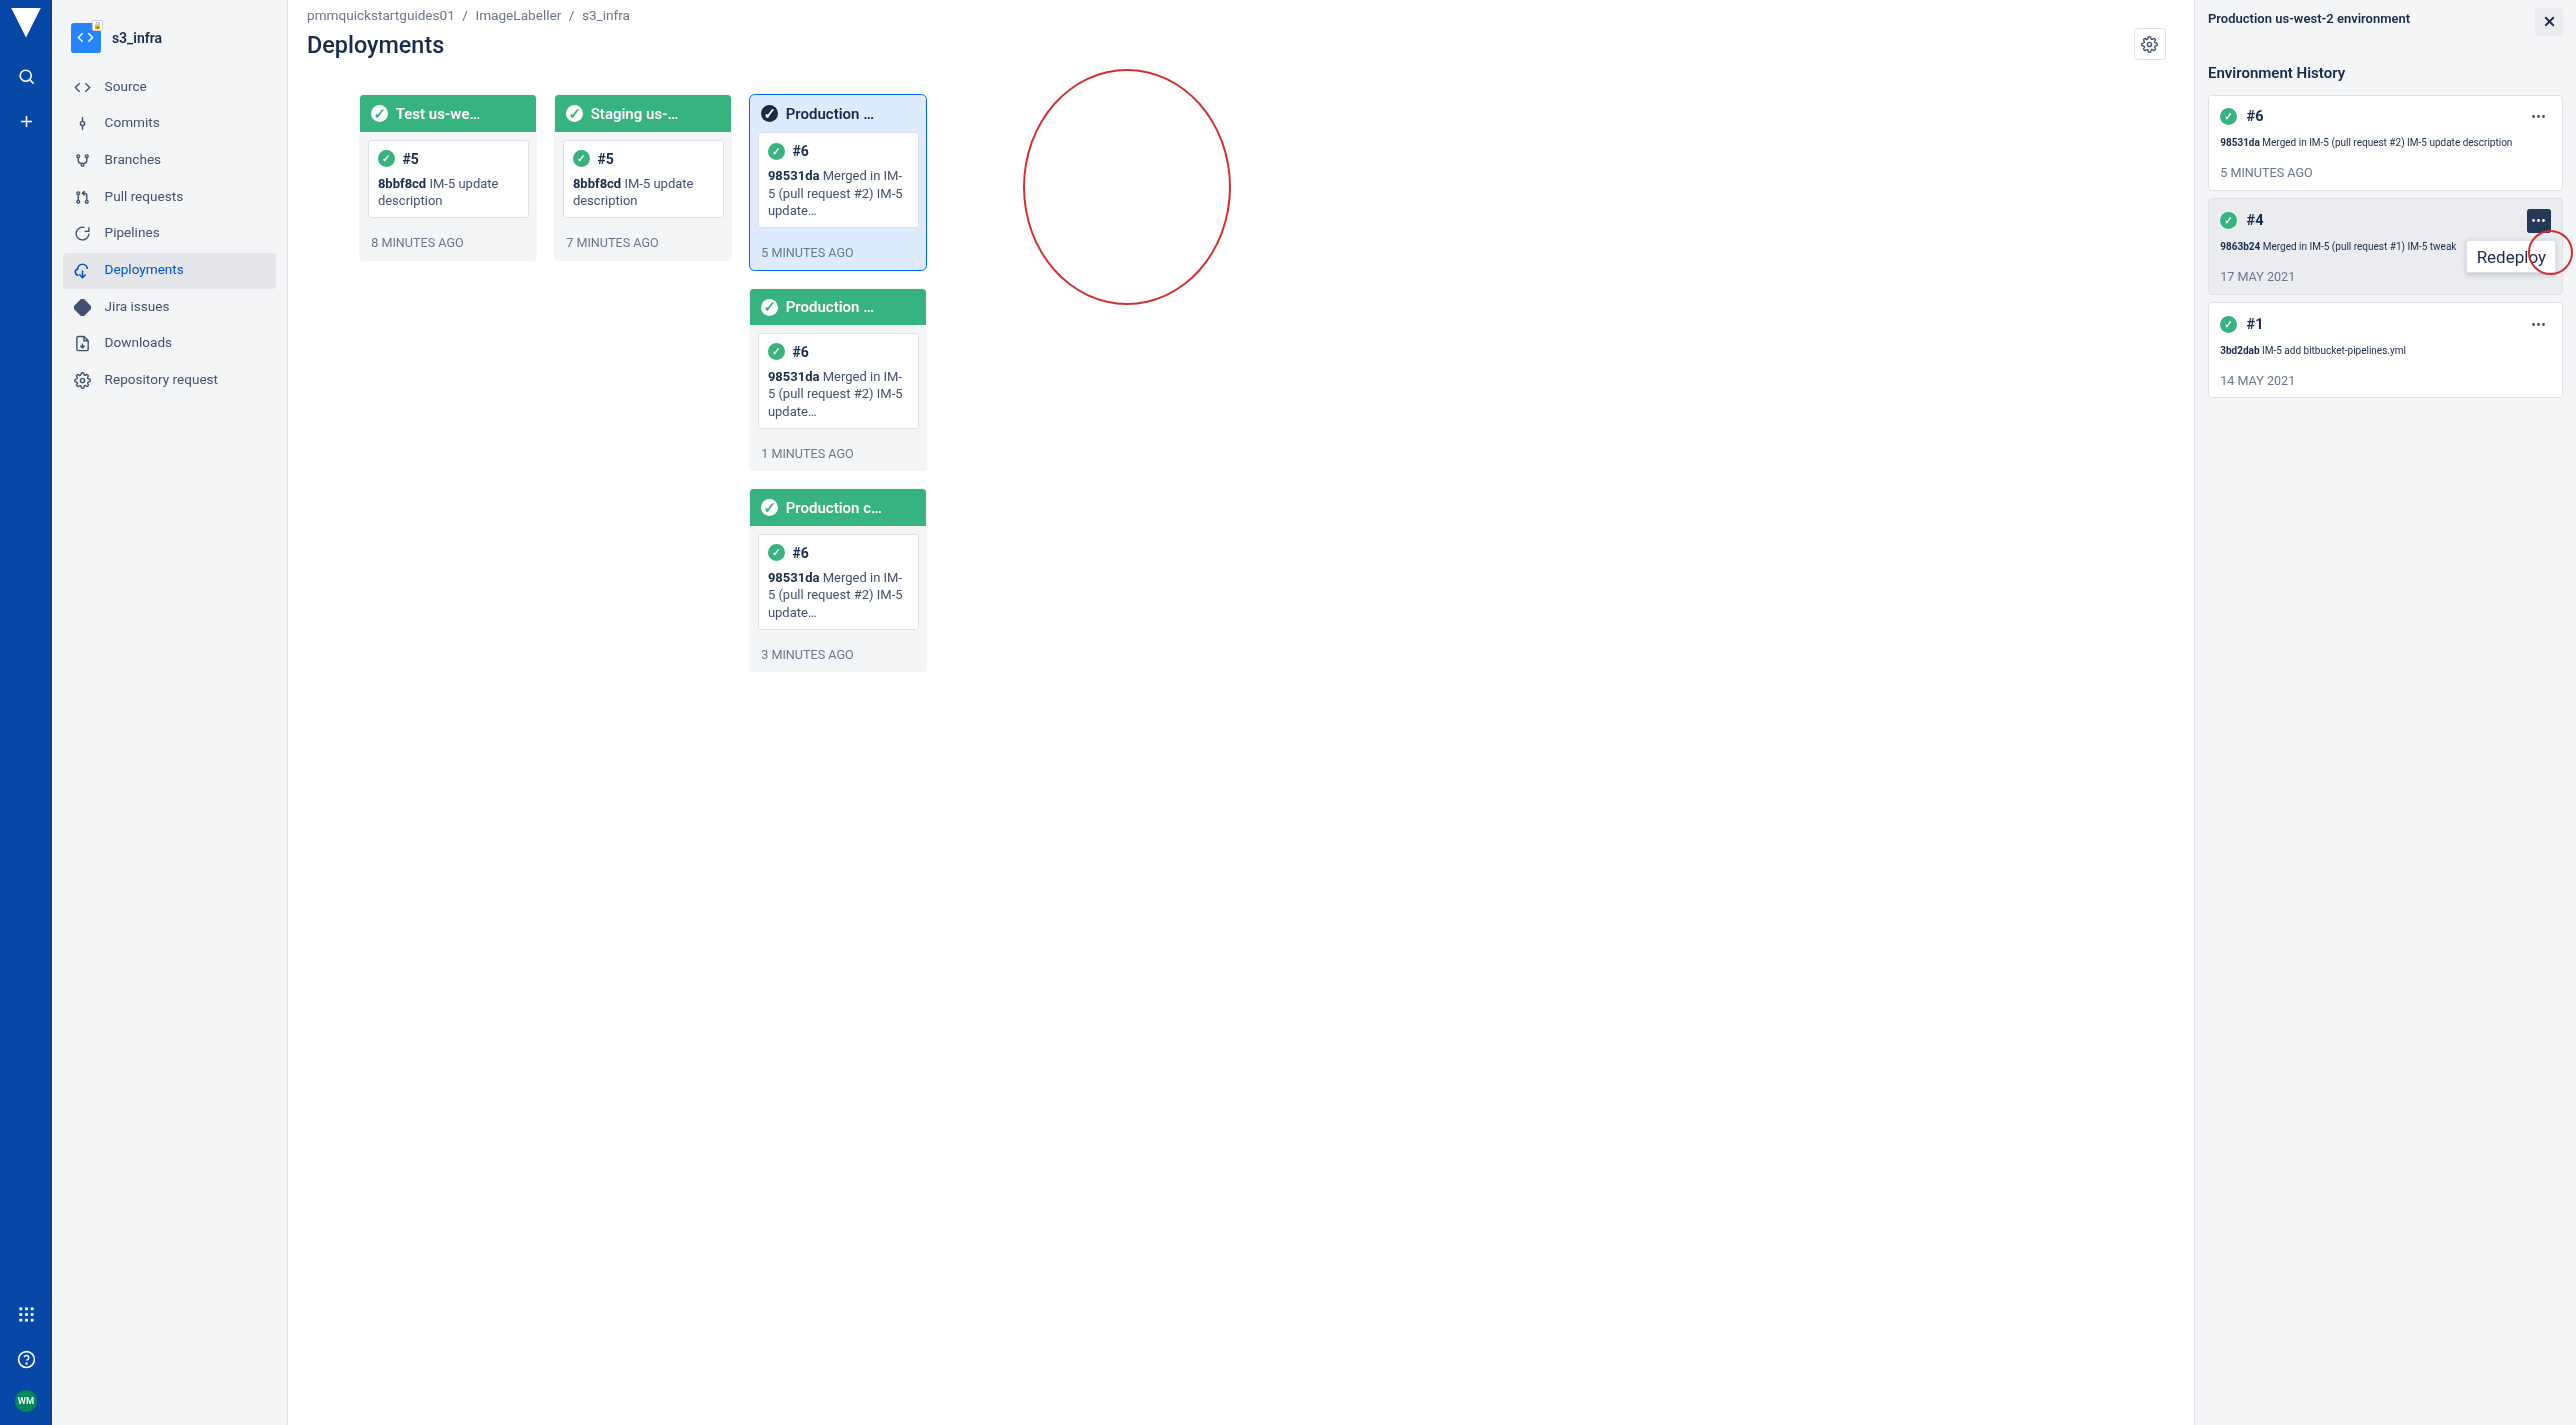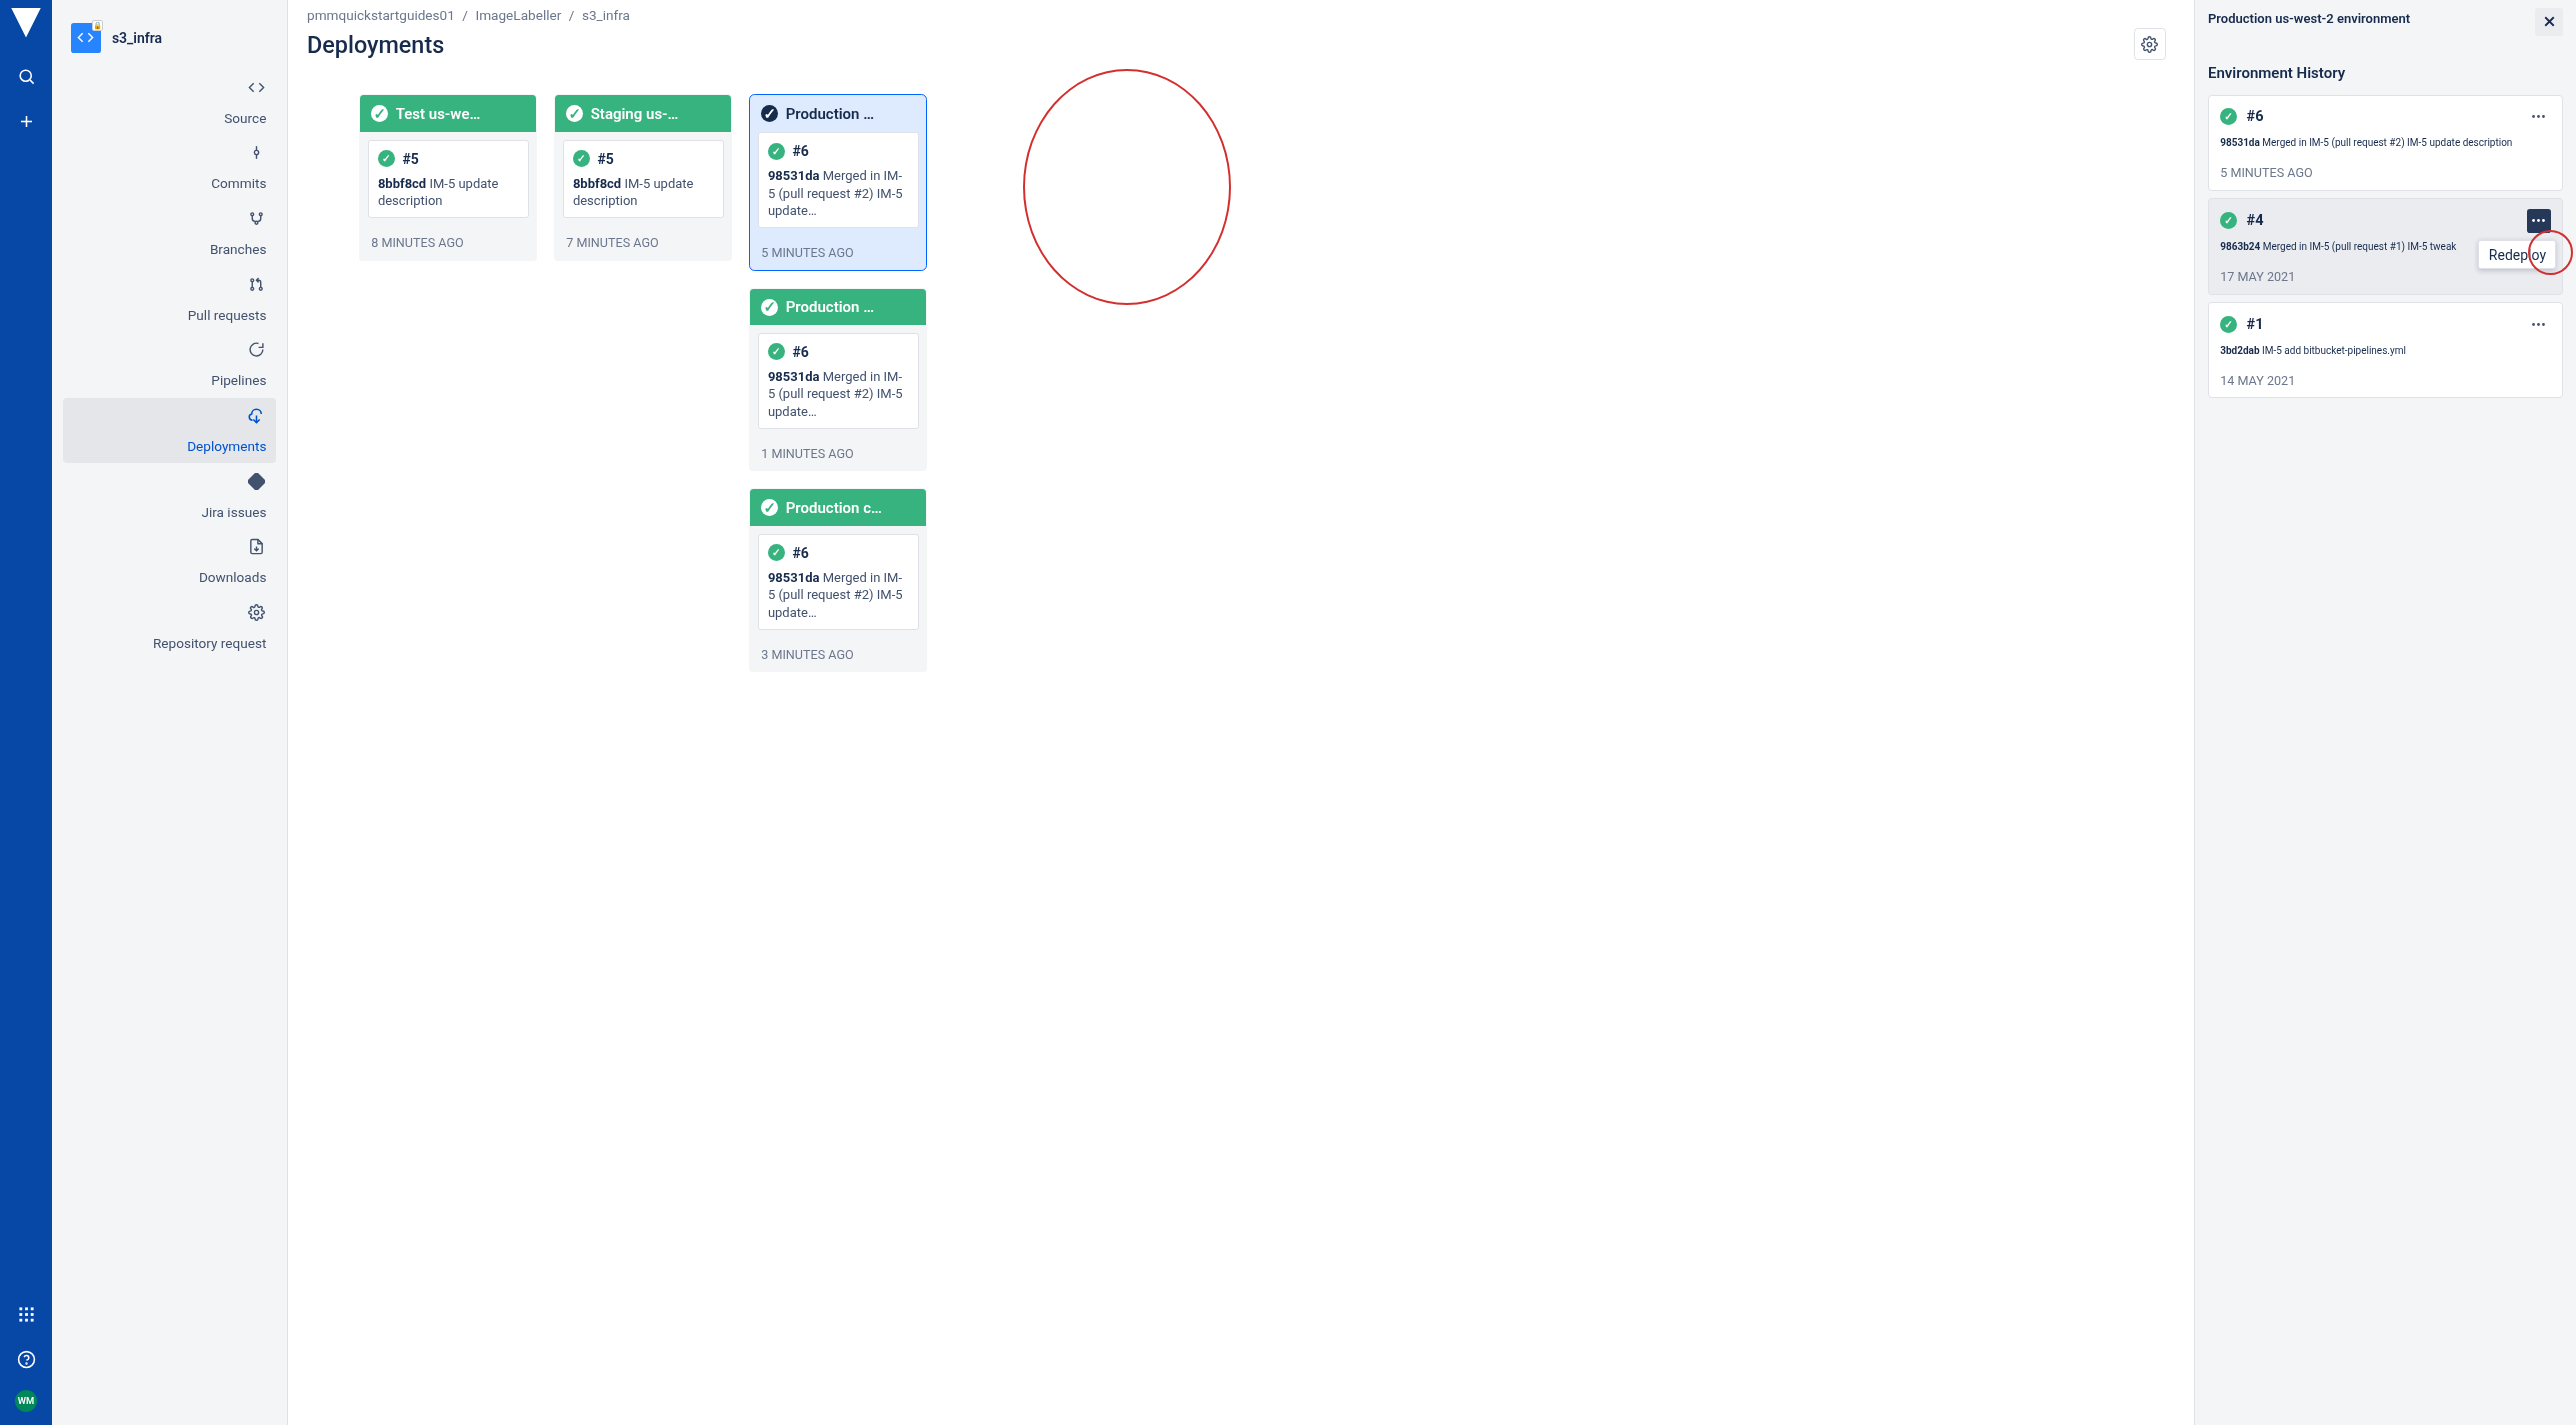--- a/index.html
+++ b/index.html
@@ -11,21 +11,21 @@
 .left-rail .rail-btn { width:30px; height:30px; display:flex; align-items:center; justify-content:center; color:#fff; cursor:pointer; border-radius:3.7px;}
 .left-rail .spacer { flex:1; }
 .avatar { width:22.5px; height:22.5px; border-radius:50%; background:#00875A; color:#fff; font-size:9.4px; font-weight:600; display:flex; align-items:center; justify-content:center; margin-bottom:13px;}
 
 
 .sidebar { width: 236px; background:#f4f5f7; border-right:0.9px solid #dfe1e6; padding:19px 11.2px; }
 .repo-header { display:flex; align-items:center; gap:11.2px; padding:3.7px 7.5px; margin-bottom:13px; }
 .repo-icon { width:30px; height:30px; background:#2684FF; border-radius:2.8px; display:flex; align-items:center; justify-content:center; position:relative;}
 .repo-icon .lock { position:absolute; top:-2.8px; right:-2.8px; width:11.2px; height:11.2px; background:#fff; border:0.9px solid #ccc; border-radius:1.9px; font-size:7.5px; display:flex; align-items:center; justify-content:center;}
 .repo-name { font-weight:600; color:#172B4D; font-size:14px;}
-.nav-item { display:flex; align-items:flex-end; gap:13px; padding:8.4px 9.4px; color:#42526E; font-size:13.6px; border-radius:3.7px; cursor:pointer; margin-bottom:0.9px;flex-direction:column;}
+.nav-item { display:flex; align-items:flex-start; gap:13px; padding:8.4px 9.4px; color:#42526E; font-size:13.6px; border-radius:3.7px; cursor:pointer; margin-bottom:0.9px;}
 .nav-item.active { background:#e4e6ea; color:#0052CC; }
 .nav-item.active .nav-icon { color:#0052CC; }
 .nav-icon { width:19px; height:19px; display:flex; align-items:center; justify-content:center; color:#42526E;}
 
 
 .main { flex:1; overflow:auto; padding:5px 19px 28px 19px; position:relative;}
 .breadcrumb { display:flex; gap:7.5px; color:#6B778C; font-size:13.6px; padding:1.9px 0 5.6px 0;}
 .breadcrumb span.sep { color:#6B778C; }
 .page-header { display:flex; align-items:center; justify-content:space-between; padding-right:9.4px; }
 .page-title { font-size:23.4px; font-weight:500; color:#172B4D; margin-top:1.9px;}
@@ -56,21 +56,21 @@
 .rp-sub { font-size:15px; font-weight:600; color:#172B4D; margin:28px 0 13px 0;}
 .hist-card { background:#fff; border:0.9px solid #dfe1e6; border-radius:3.7px; padding:9.4px 11.2px 9.4px 11.2px; margin-bottom:7.5px; position:relative;}
 .hist-card.hover { background:#ebecf0;}
 .hist-top { display:flex; align-items:center; justify-content:space-between;}
 .hist-build { display:flex; align-items:center; gap:9.4px; font-weight:700; font-size:14.5px; color:#172B4D;}
 .more-btn { color:#42526E; cursor:pointer; width:24px; height:24px; display:inline-flex; align-items:center; justify-content:center; border-radius:2.8px;}
 .more-btn.dark { background:#253858; color:#fff;}
 .hist-msg { font-size:10px; color:#172B4D; margin-top:7.5px; line-height:1.4;}
 .hist-msg b { font-weight:700;}
 .hist-time { font-size:12.6px; color:#6B778C; margin-top:15px;}
-.tooltip { position:absolute; right:5.6px; top:41px; background:#fff; border:0.9px solid #dfe1e6; border-radius:2.8px; padding:5.6px 9.4px; font-size:14px; color:#172B4D; box-shadow:0 1.9px 5.6px rgba(9,30,66,0.2);}
+.tooltip { position:absolute; right:5.6px; top:41px; background:#fff; border:0.9px solid #dfe1e6; border-radius:2.8px; padding:5.6px 9.4px; font-size:17px; color:#172B4D; box-shadow:0 1.9px 5.6px rgba(9,30,66,0.2);}
 
 
 .anno { position:absolute; border:2.8px solid #d32f2f; border-radius:50%; pointer-events:none;}
 
 svg { display:block;}
 </style>
 </head>
 <body>
 
 <div class="left-rail">

